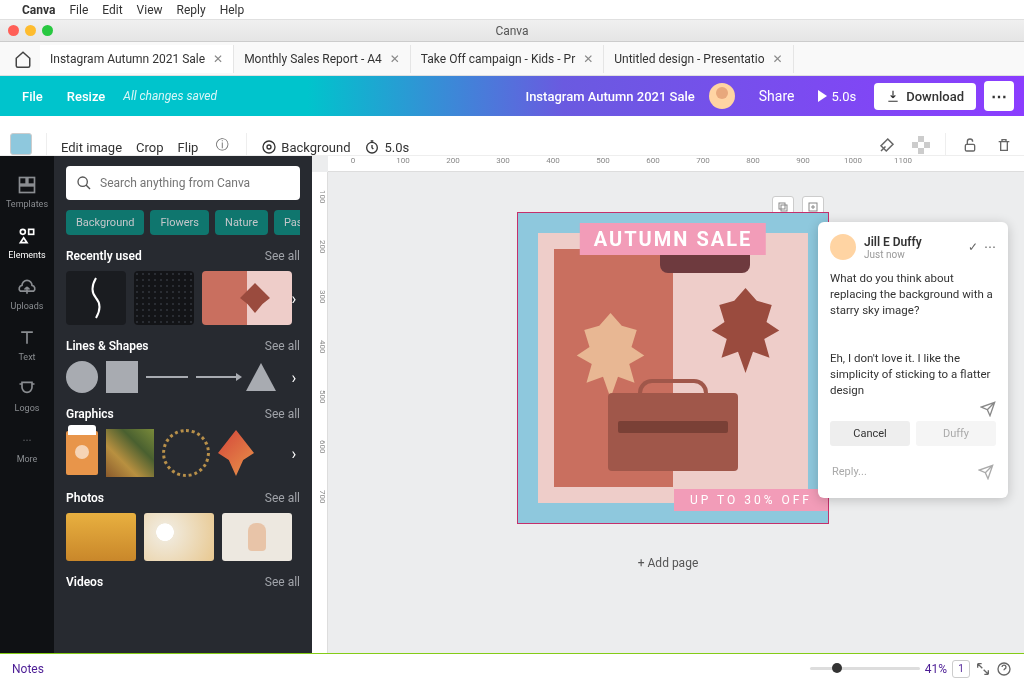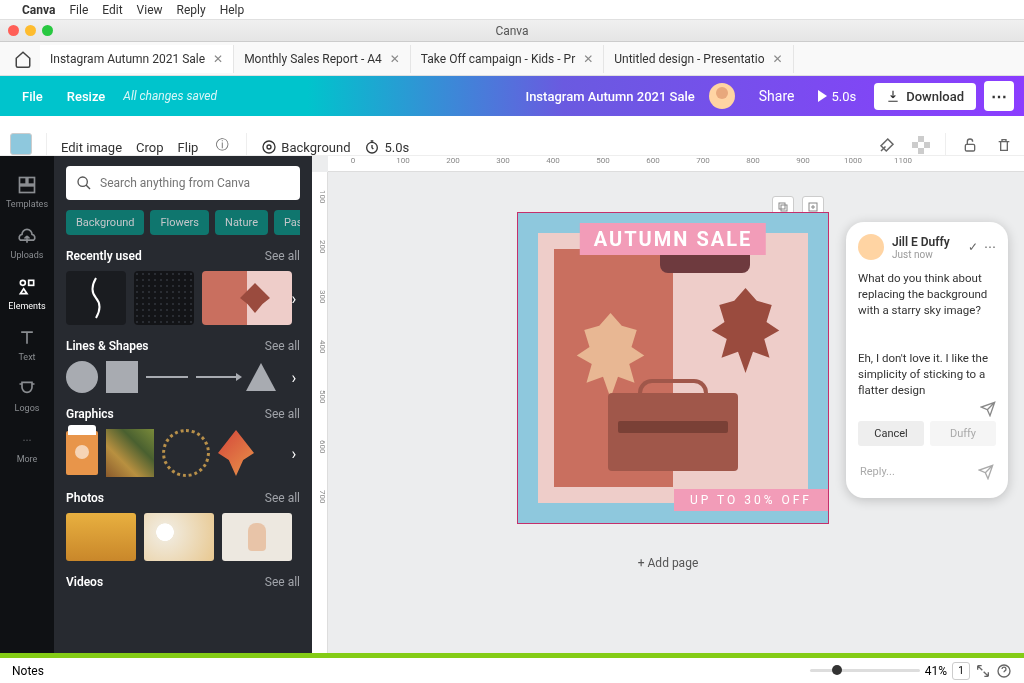--- a/index.html
+++ b/index.html
@@ -69,37 +69,37 @@
 .hat{position:absolute;top:-8px;left:62%;transform:translateX(-50%);width:90px;height:48px;background:#6e3a3e;border-radius:50% 50% 8px 8px;}
 .leaf1{position:absolute;top:80px;left:35px;width:75px;height:85px;background:#e8b793;clip-path:polygon(50% 0%,65% 15%,85% 20%,78% 40%,95% 50%,75% 60%,82% 82%,60% 75%,50% 100%,40% 75%,18% 82%,25% 60%,5% 50%,22% 40%,15% 20%,35% 15%);}
 .leaf2{position:absolute;top:55px;right:25px;width:75px;height:85px;background:#9a4b3e;clip-path:polygon(50% 0%,65% 15%,85% 20%,78% 40%,95% 50%,75% 60%,82% 82%,60% 75%,50% 100%,40% 75%,18% 82%,25% 60%,5% 50%,22% 40%,15% 20%,35% 15%);}
 .bag{position:absolute;bottom:32px;left:50%;transform:translateX(-50%);width:130px;height:78px;background:#a0574a;border-radius:4px;}
 .bag::before{content:"";position:absolute;top:-14px;left:30px;right:30px;height:20px;border:4px solid #a0574a;border-bottom:none;border-radius:14px 14px 0 0;}
 .bag::after{content:"";position:absolute;top:28px;left:10px;right:10px;height:12px;background:#7a4036;border-radius:2px;}
 .sale-ttl{position:absolute;top:10px;left:50%;transform:translateX(-50%);background:#f29cb8;color:#fff;font-weight:700;padding:4px 14px;font-size:20px;letter-spacing:2px;white-space:nowrap;}
 .sale-sub{position:absolute;bottom:12px;right:0;background:#f29cb8;color:#fff;padding:4px 16px;font-size:12px;letter-spacing:3px;}
 .page-ctrl{position:absolute;left:460px;top:40px;display:flex;gap:8px;color:#888;}
 .pc-ic{width:22px;height:22px;border:1px solid #ccc;border-radius:3px;background:#fff;display:flex;align-items:center;justify-content:center;font-size:12px;}
-.comment-pop{position:absolute;right:16px;top:66px;width:162px;background:#fff;border-radius:18px;box-shadow:0 2px 12px rgba(0,0,0,.2);padding:12px;font-size:12px;color:#333;}
+.comment-pop{position:absolute;right:16px;top:66px;width:190px;background:#fff;border-radius:6px;box-shadow:0 2px 12px rgba(0,0,0,.2);padding:12px;font-size:12px;color:#333;}
 .cm-hd{display:flex;align-items:center;gap:8px;margin-bottom:10px;}
 .cm-av{width:26px;height:26px;border-radius:50%;background:#ffd4a3;flex-shrink:0;}
 .cm-name{font-weight:600;font-size:12px;}
 .cm-time{font-size:10px;color:#999;}
 .cm-act{margin-left:auto;display:flex;gap:6px;color:#666;}
 .cm-txt{font-size:11.5px;line-height:1.4;margin-bottom:32px;}
 .cm-reply-area{position:relative;margin-bottom:8px;}
 .cm-reply-txt{font-size:11.5px;line-height:1.4;}
 .cm-send{position:absolute;right:0;bottom:-18px;font-size:14px;color:#888;}
 .cm-btns{display:flex;gap:6px;margin-top:22px;}
 .cm-btn{flex:1;padding:6px;text-align:center;font-size:11px;border-radius:3px;}
 .cm-cancel{background:#eee;}
 .cm-save{background:#f5f5f5;color:#aaa;}
 .cm-input{margin-top:12px;padding:6px 2px;color:#aaa;font-size:11px;display:flex;justify-content:space-between;align-items:center;}
 .addpg{position:absolute;left:50%;transform:translateX(-50%);top:400px;font-size:12px;color:#555;}
-.footer{height:30px;background:#fff;border-top:5px solid #84cc16;display:flex;align-items:center;padding:0 12px;font-size:12px;color:#000000;gap:5px;}
+.footer{height:30px;background:#fff;border-top:1px solid #84cc16;display:flex;align-items:center;padding:0 12px;font-size:12px;color:#4c1d95;gap:5px;}
 .ft-spacer{flex:1;}
 .ft-slider{width:110px;height:3px;background:#ddd;border-radius:2px;position:relative;}
 .ft-slider::after{content:"";position:absolute;left:22px;top:-4px;width:10px;height:10px;background:#333;border-radius:50%;}
 .ft-ic{width:18px;height:18px;display:flex;align-items:center;justify-content:center;border:1px solid #ccc;border-radius:3px;font-size:10px;}
 
 .ru1{width:60px;height:54px;background:#1a1c20;display:flex;align-items:center;justify-content:center;}
 .ru1 svg{width:30px;height:44px;}
 .ru2{width:60px;height:54px;background:radial-gradient(#2a2d33 1px,#131417 1px);background-size:6px 6px;}
 .ru3{width:90px;height:54px;background:linear-gradient(90deg,#c96f5f 50%,#eecdc9 50%);position:relative;}
 .ru3::after{content:"";position:absolute;left:38px;top:12px;width:30px;height:30px;background:#9a4b3e;clip-path:polygon(50% 0%,80% 30%,100% 50%,75% 70%,50% 100%,25% 70%,0% 50%,20% 30%);}
@@ -241,37 +241,37 @@
     <div class="rail-item">
         <div class="rail-ic">
           <svg width="20" height="20" viewBox="0 0 24 24" fill="none" stroke="currentColor" stroke-width="2">
             <rect x="3" y="3" width="8" height="8"></rect>
             <rect x="13" y="3" width="8" height="8"></rect>
             <rect x="3" y="13" width="18" height="8"></rect>
           </svg>
         </div>
         <span>Templates</span>
       </div>
-    <div class="rail-item">
-        <div class="rail-ic">
-          <svg width="20" height="20" viewBox="0 0 24 24" fill="none" stroke="currentColor" stroke-width="2">
-            <path d="M4 17a4 4 0 0 1 2-7 6 6 0 0 1 12 0 4 4 0 0 1 2 7H4zM12 12v8m0-8l-3 3m3-3l3 3"></path>
-          </svg>
-        </div>
-        <span>Uploads</span>
-      </div>
     <div class="rail-item active">
         <div class="rail-ic">
           <svg width="20" height="20" viewBox="0 0 24 24" fill="none" stroke="currentColor" stroke-width="2">
             <circle cx="7" cy="7" r="3"></circle>
             <rect x="14" y="4" width="6" height="6"></rect>
             <path d="M4 20l4-6 4 6z"></path>
           </svg>
         </div>
         <span>Elements</span>
+      </div>
+    <div class="rail-item">
+        <div class="rail-ic">
+          <svg width="20" height="20" viewBox="0 0 24 24" fill="none" stroke="currentColor" stroke-width="2">
+            <path d="M4 17a4 4 0 0 1 2-7 6 6 0 0 1 12 0 4 4 0 0 1 2 7H4zM12 12v8m0-8l-3 3m3-3l3 3"></path>
+          </svg>
+        </div>
+        <span>Uploads</span>
       </div>
     <div class="rail-item">
         <div class="rail-ic">
           <svg width="20" height="20" viewBox="0 0 24 24" fill="none" stroke="currentColor" stroke-width="2">
             <path d="M5 5h14M12 5v14"></path>
           </svg>
         </div>
         <span>Text</span>
       </div>
     <div class="rail-item">

